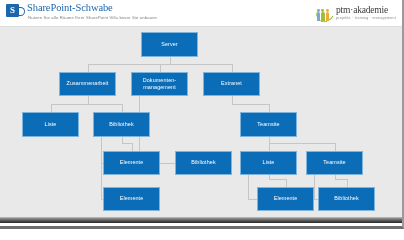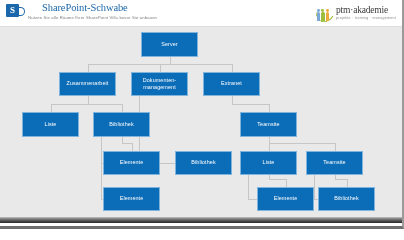--- a/index.html
+++ b/index.html
@@ -58,21 +58,21 @@
   .sp-logo-dot {
     position: absolute;
     left: 19px; top: 7px;
     width: 5px; height: 7px;
     border: 1px solid #1b67ab;
     border-left: none;
     border-radius: 0 5px 5px 0;
   }
   .sp-title {
     position: absolute;
-    left: 42px; top: 2px;
+    left: 27px; top: 2px;
     font-size: 10.5px;
     color: #1b67ab;
     letter-spacing: -0.1px;
     white-space: nowrap;
     font-family: "Liberation Serif", serif;
   }
   .sp-subtitle {
     position: absolute;
     left: 28px; top: 15px;
     font-size: 4.2px;

